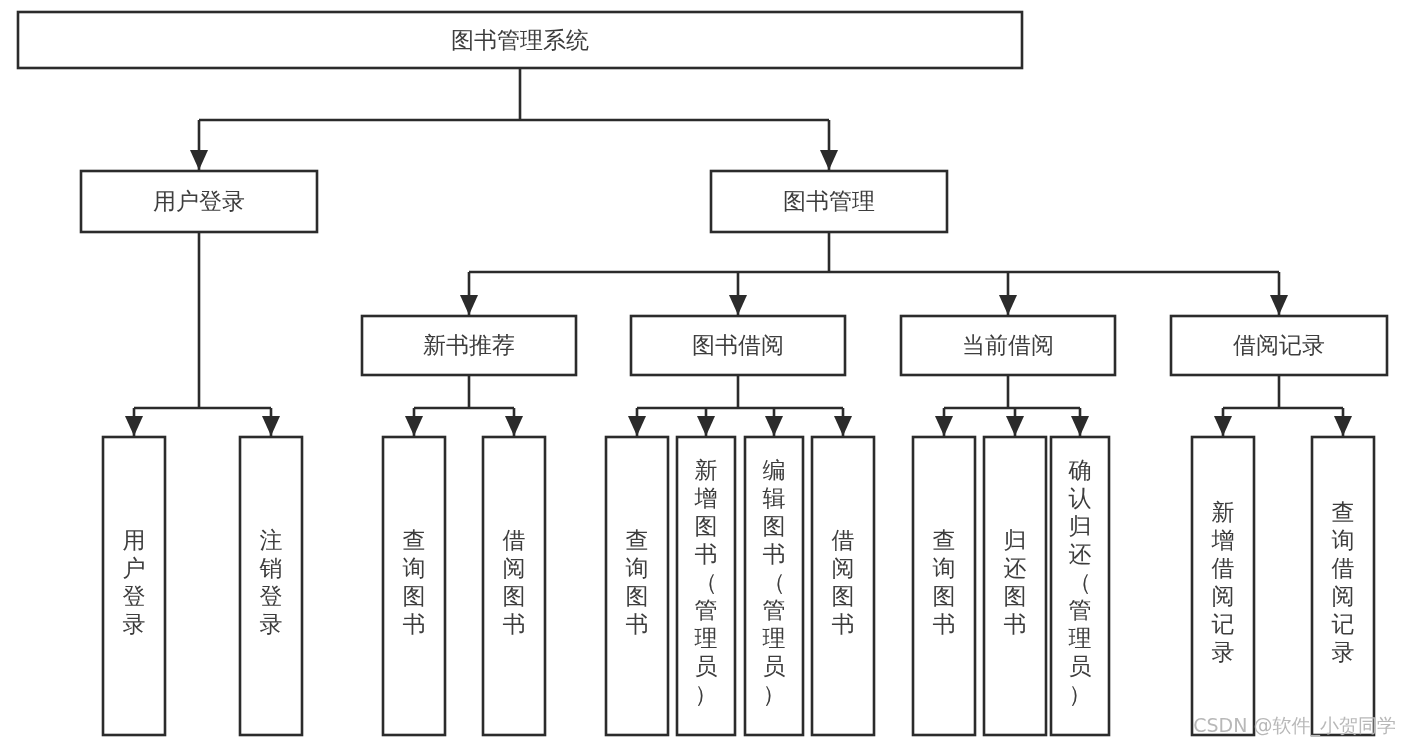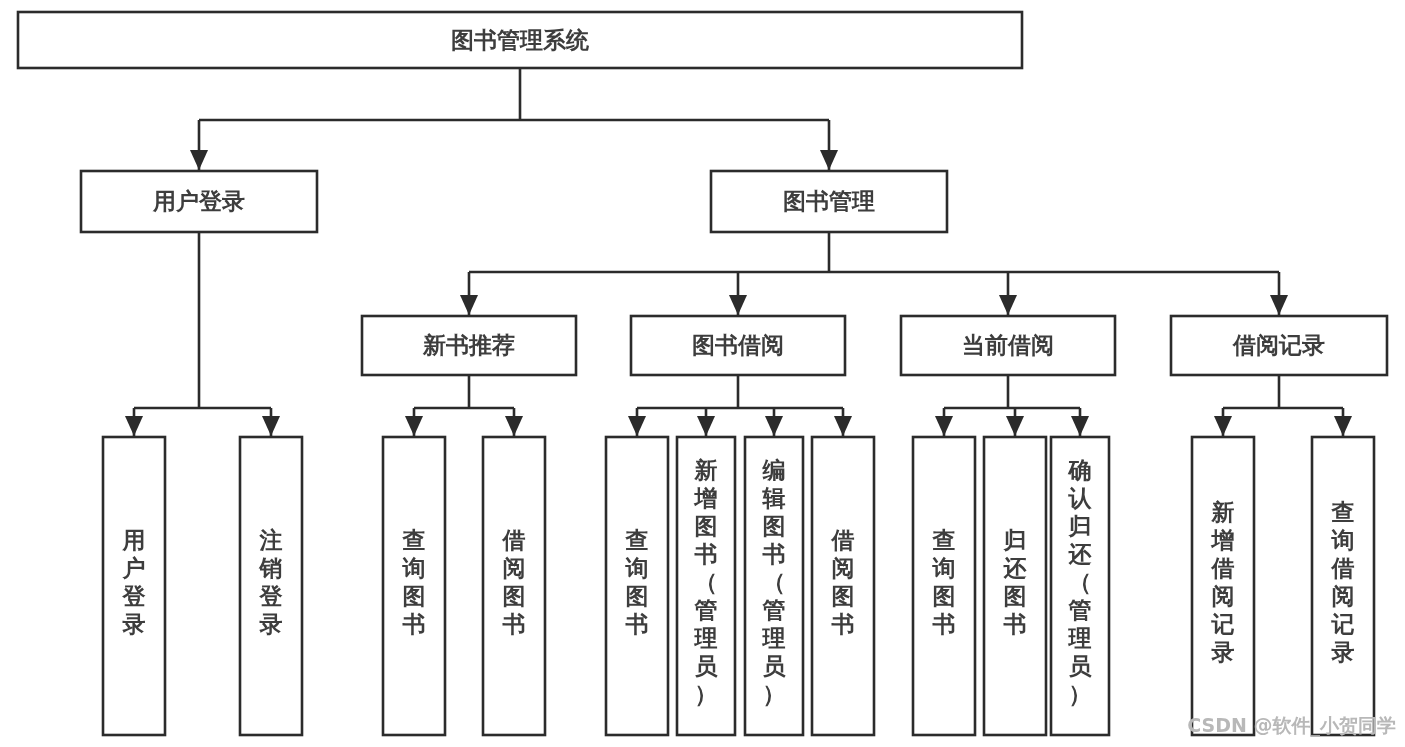--- a/index.html
+++ b/index.html
@@ -9,21 +9,20 @@
   }
   body {
     font-family: "DejaVu Sans", "Liberation Sans", sans-serif;
   }
   #diagram-root {
     position: relative;
     width: 1405px;
     height: 747px;
     background: #ffffff;
     overflow: hidden;
-    font-weight: bold;
   }
   svg.flow-canvas {
     position: absolute;
     left: 0;
     top: 0;
     width: 1405px;
     height: 747px;
   }
   .node-rect {
     fill: #ffffff;

